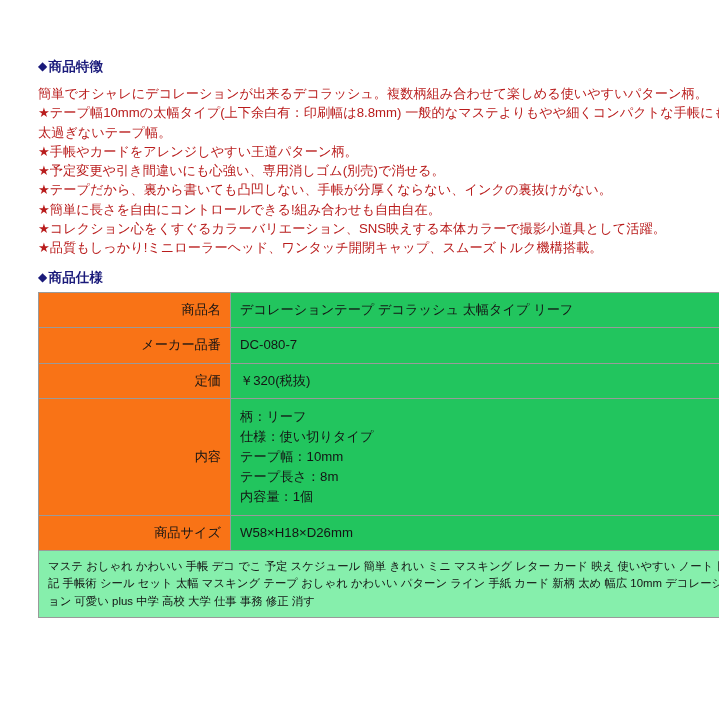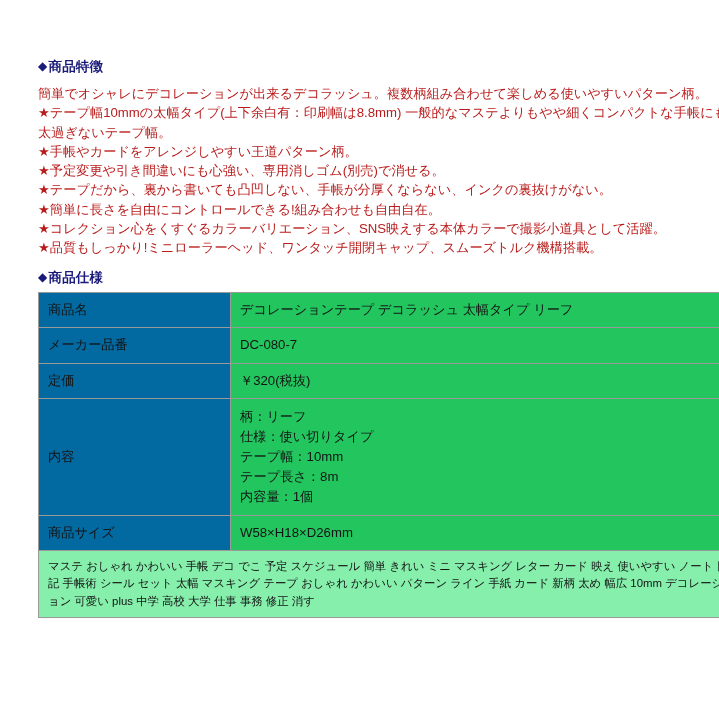--- a/index.html
+++ b/index.html
@@ -60,21 +60,22 @@
   }
   .spec-table td {
     border: 1px solid #9a9a9a;
     padding: 7px 9px;
     vertical-align: middle;
     line-height: 1.52;
     color: #141414;
   }
   .spec-table td.label {
     width: 173px;
-    background: #0369a1;
+    background: #f97316;
+    text-align: right;
   }
   .spec-table td.value {
     background: #22c55e;
   }
   .spec-table td.value.multiline {
     padding-top: 8px;
     padding-bottom: 8px;
   }
   .ml-line { display: block; }
   .keywords-cell {

